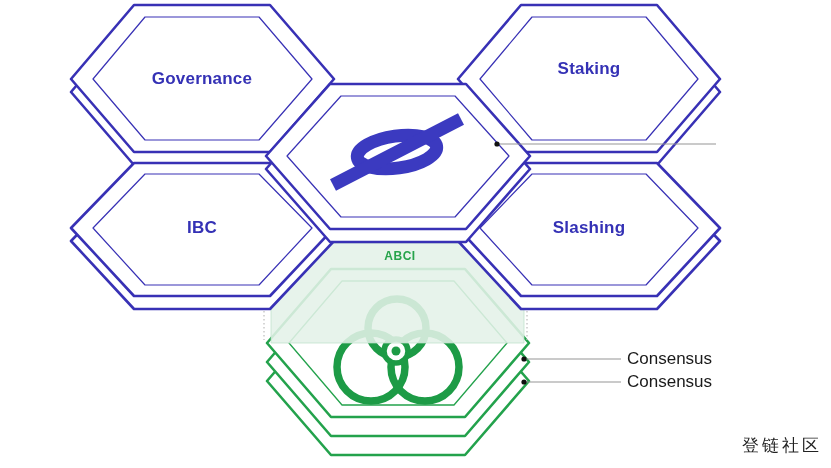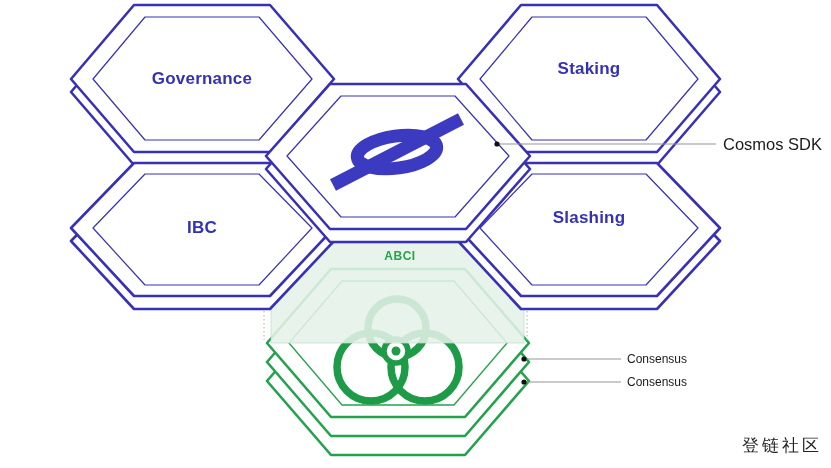--- a/index.html
+++ b/index.html
@@ -4,21 +4,21 @@
 <style>
   html,body{margin:0;padding:0;background:#ffffff;}
   #stage{position:relative;width:831px;height:465px;background:#ffffff;overflow:hidden;
          font-family:"Liberation Sans", sans-serif;}
   #stage svg{position:absolute;left:0;top:0;}
   .lbl{position:absolute;transform:translate(-50%,-50%);white-space:nowrap;}
   .hex-label{color:#3431B5;font-weight:bold;font-size:17px;letter-spacing:.2px;}
   .abci-label{color:#27A34B;font-weight:bold;font-size:12px;letter-spacing:.5px;}
   .callout-label{transform:translate(0,-50%);color:#1A1A1A;font-weight:400;}
   .callout-big{font-size:16.5px;}
-  .callout-small{font-size:12px;}
+  .callout-small{font-size:17px;}
   .watermark{position:absolute;right:9px;top:445px;transform:translate(0,-50%);
              color:#222;font-size:17px;font-family:"DejaVu Serif", serif;letter-spacing:3px;}
 </style>
 </head>
 <body>
 
 <div id="stage">
 
   <svg width="831" height="468" viewBox="0 0 831 468">
 
@@ -93,25 +93,24 @@
       <circle cx="524" cy="382" r="2.6"></circle>
     </g>
   </svg>
 
   <div class="lbl hex-label" style="left:202px;top:79px">Governance</div>
 
   <div class="lbl hex-label" style="left:589px;top:69px">Staking</div>
 
   <div class="lbl hex-label" style="left:202px;top:228px">IBC</div>
 
-  <div class="lbl hex-label" style="left:589px;top:218px">Slashing</div>
+  <div class="lbl hex-label" style="left:589px;top:228px">Slashing</div>
 
   <div class="lbl abci-label" style="left:400px;top:256px">ABCI</div>
 
-  <div class="lbl callout-label callout-big" style="left:723px;top:144px">Cosmos SDK</div>
 
   <div class="lbl callout-label callout-small" style="left:627px;top:359px">Consensus</div>
 
   <div class="lbl callout-label callout-small" style="left:627px;top:382px">Consensus</div>
 
   <div class="watermark">登链社区</div>
 
 </div>
 
 </body></html>

